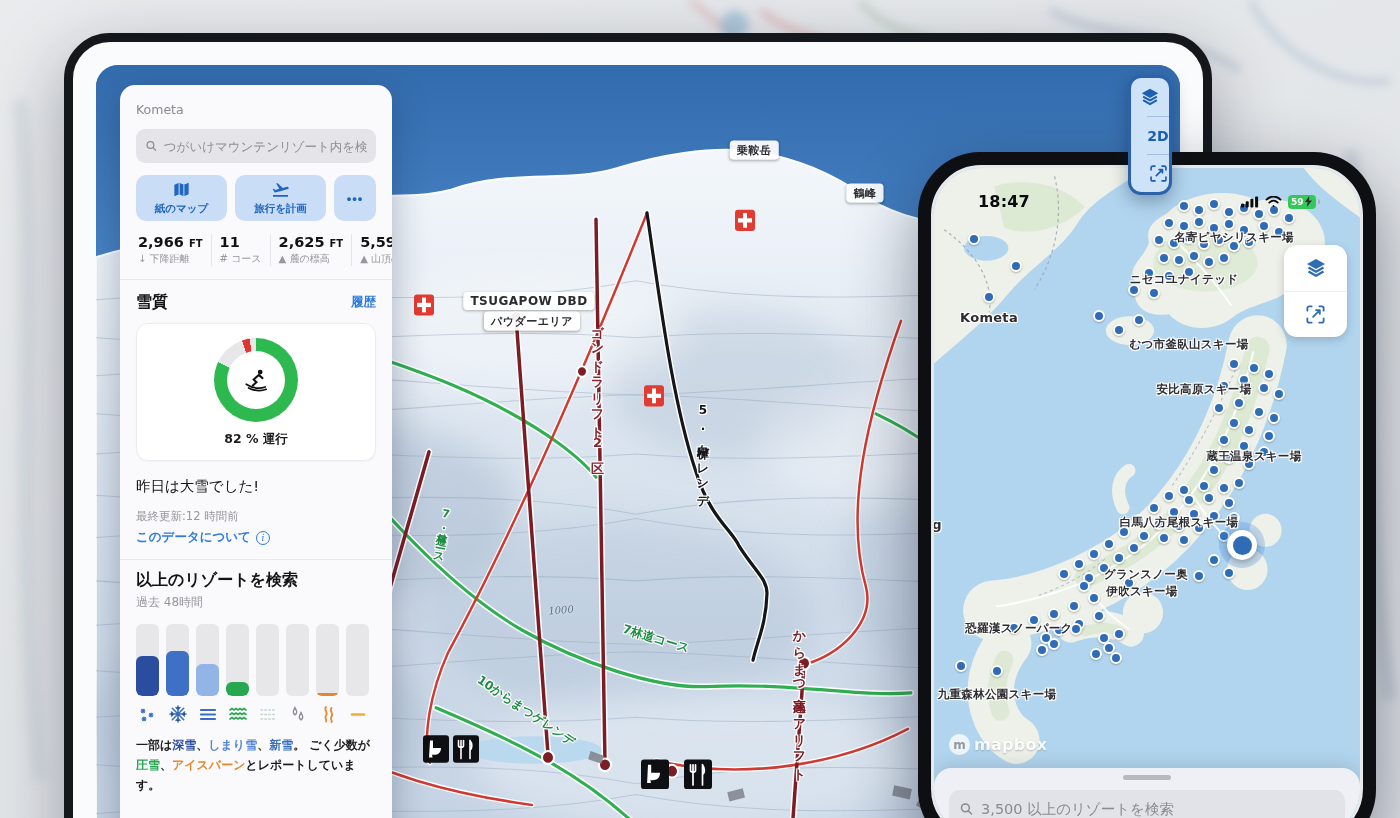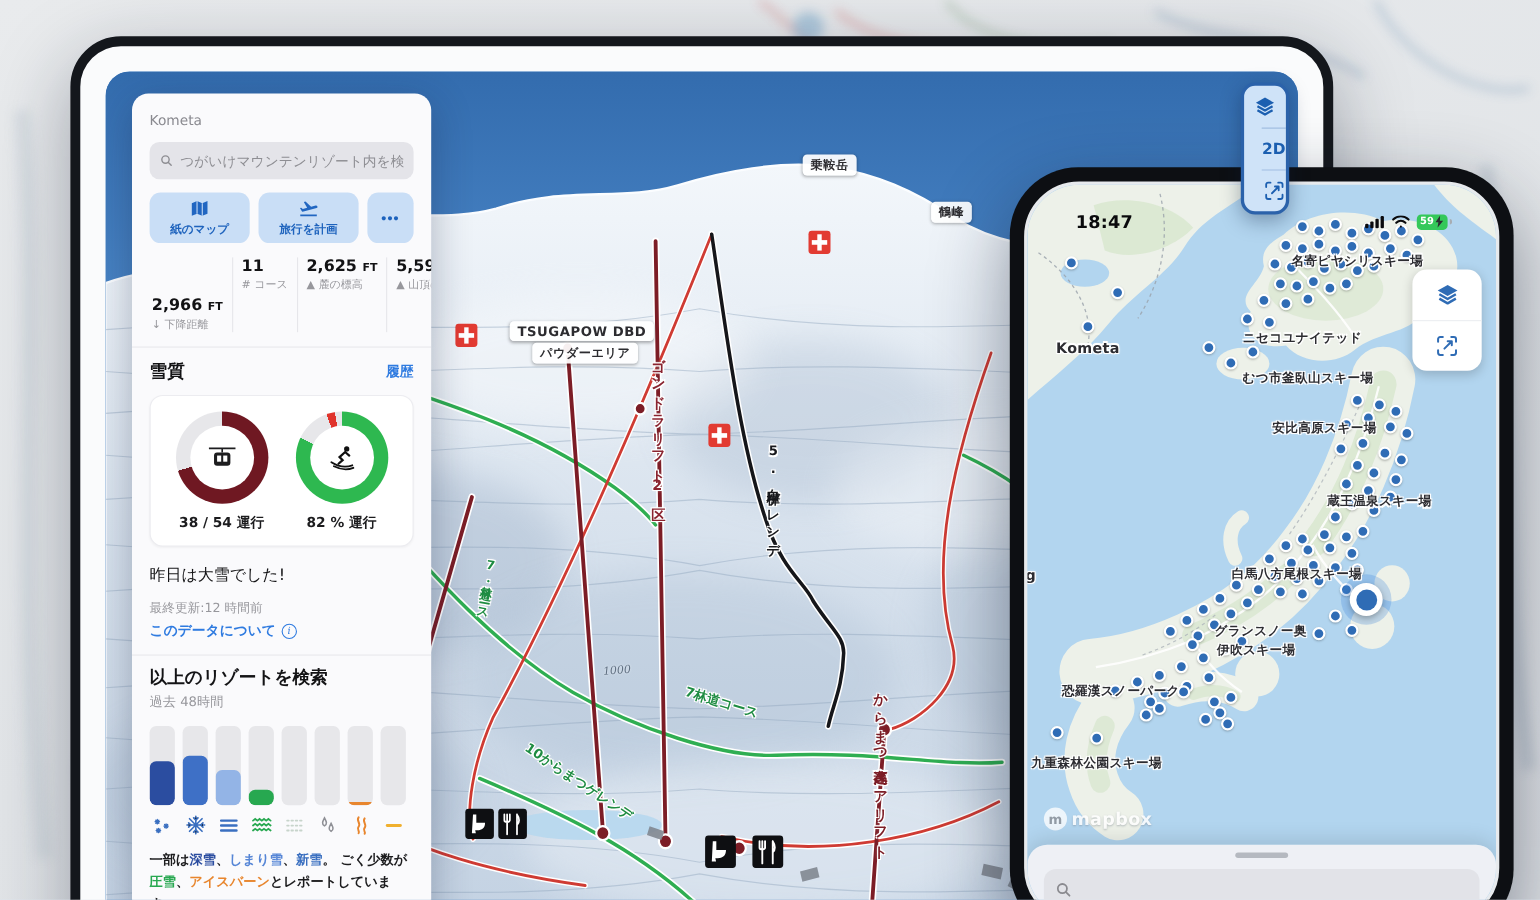--- a/index.html
+++ b/index.html
@@ -38,21 +38,21 @@
   .search { margin-top:12px; height:34px; background:#e4e4e9; border-radius:9px; display:flex; align-items:center; padding:0 9px; }
   .search input { border:none; outline:none; background:transparent; font-size:12.5px; color:#3c3c41; width:100%; margin-left:6px; font-family:inherit;}
   .search input::placeholder { color:#8e8e93; }
   .actions { display:flex; gap:8px; margin-top:12px; }
   .act-btn { background:#c9def6; border:none; border-radius:10px; height:46px; flex:1; display:flex; flex-direction:column; align-items:center; justify-content:center; gap:3px; cursor:pointer; }
   .act-btn.small { flex:0 0 42px; }
   .act-label { font-size:10.5px; font-weight:700; color:#1e63bd; }
   .act-more { color:#1e63bd; font-size:13px; font-weight:700; letter-spacing:1px; }
   .stats { display:flex; margin-top:13px; margin-right:-16px; }
   .stat { padding:0 8px; flex:0 0 auto; }
-  .stat:first-child { padding-left:2px;margin-top:36px; }
+  .stat:first-child { padding-left:2px; }
   .stat + .stat { border-left:1px solid #e6e6ea; }
   .sv { font-size:14.5px; font-weight:700; color:#121214; white-space:nowrap;}
   .sv .unit { font-size:10px; font-weight:700; }
   .sl { font-size:10px; color:#97979c; margin-top:2px; white-space:nowrap;}
   .divider { height:1px; background:#e8e8ec; margin:13px -16px 0; }
   .sec-head { display:flex; align-items:center; margin-top:12px; }
   .sec-title { font-size:16px; font-weight:700; color:#131315; flex:1; }
   .link { font-size:12.5px; color:#2f7be0; font-weight:600; text-decoration:none; cursor:pointer;}
   .card { margin-top:10px; background:#fff; border:1px solid #ececf0; border-radius:12px; padding:14px 10px 12px; display:flex; justify-content:space-around; box-shadow:0 1px 2px rgba(0,0,0,.04);}
   .donut-col { display:flex; flex-direction:column; align-items:center; }
@@ -335,33 +335,20 @@
           </div>
         </div>
       <div class="divider"></div>
 
       <div class="sec-head">
         <div class="sec-title">雪質</div>
         <a class="link">履歴</a>
       </div>
 
       <div class="card">
-        <div class="donut-col">
-          <div class="donut" style="background: conic-gradient(rgb(111, 24, 34) 0%, rgb(111, 24, 34) 70.4%, rgb(231, 231, 234) 70.4%, rgb(231, 231, 234) 100%);">
-            <div class="hole">
-              <svg width="26" height="26" viewBox="0 0 28 28">
-                  <path d="M1 5 H27 M14 5 V9" stroke="#1d1d1f" stroke-width="1.6" fill="none"></path>
-                  <rect x="6" y="9" width="16" height="13" rx="3" fill="#1d1d1f"></rect>
-                  <rect x="9" y="12" width="4" height="6" fill="#fff"></rect>
-                  <rect x="15" y="12" width="4" height="6" fill="#fff"></rect>
-                </svg>
-            </div>
-          </div>
-          <div class="donut-cap">38 / 54 運行</div>
-        </div>
         <div class="donut-col">
           <div class="donut" style="background: conic-gradient(rgb(46, 184, 80) 0%, rgb(46, 184, 80) 82%, rgb(231, 231, 234) 82%, rgb(231, 231, 234) 94.5%, rgb(224, 52, 44) 94.5%, rgb(224, 52, 44) 97.5%, rgb(231, 231, 234) 97.5%, rgb(231, 231, 234) 100%);">
             <div class="hole">
               <svg width="26" height="26" viewBox="0 0 28 28">
                   <circle cx="18.5" cy="5.5" r="2.6" fill="#111"></circle>
                   <g stroke="#111" stroke-width="2.2" fill="none" stroke-linecap="round">
                     <path d="M17 8.5 L11.5 13.5 L14.5 16.5 L10.5 20"></path>
                     <path d="M17.5 9 L21 12"></path>
                   </g>
                   <g stroke="#111" stroke-width="1.8" fill="none" stroke-linecap="round">
@@ -653,21 +640,21 @@
         <span class="rdot" style="left: 142px; top: 461px;"></span>
         <span class="rdot" style="left: 27px; top: 498px;"></span>
         <span class="rdot" style="left: 63px; top: 503px;"></span>
       </div>
 
     <div class="puck-halo" style="left:308px; top:377px;"></div>
     <div class="puck" style="left:308px; top:377px;"></div>
 
     <div class="pmap-labels">
         <div class="pl" style="left: 300px; top: 69px;">名寄ピヤシリスキー場</div>
-        <div class="pl" style="left: 250px; top: 139px;">ニセコユナイテッド</div>
+        <div class="pl" style="left: 250px; top: 111px;">ニセコユナイテッド</div>
         <div class="pl latin" style="left: 55px; top: 149px;">Kometa</div>
         <div class="pl" style="left: 255px; top: 176px;">むつ市釜臥山スキー場</div>
         <div class="pl" style="left: 270px; top: 221px;">安比高原スキー場</div>
         <div class="pl" style="left: 320px; top: 288px;">蔵王温泉スキー場</div>
         <div class="pl" style="left: 245px; top: 354px;">白馬八方尾根スキー場</div>
         <div class="pl" style="left: 212px; top: 406px;">グランスノー奥</div>
         <div class="pl" style="left: 208px; top: 423px;">伊吹スキー場</div>
         <div class="pl" style="left: 85px; top: 460px;">恐羅漢スノーパーク</div>
         <div class="pl" style="left: 63px; top: 526px;">九重森林公園スキー場</div>
         <div class="pl latin" style="left: 3px; top: 356px;">g</div>
@@ -723,16 +710,17 @@
       <span class="mb-text">mapbox</span>
     </div>
 
     <div class="sheet">
       <div class="handle"></div>
       <div class="psearch">
         <svg width="16" height="16" viewBox="0 0 20 20" fill="none" stroke="#8a8a8f" stroke-width="2" stroke-linecap="round">
             <circle cx="8.5" cy="8.5" r="5.2"></circle>
             <path d="M12.6 12.6 L16.6 16.6"></path>
           </svg>
+        <input readonly="" placeholder="3,500 以上のリゾートを検索" style="">
       </div>
     </div>
   </div>
 </div>
 
 </body></html>

